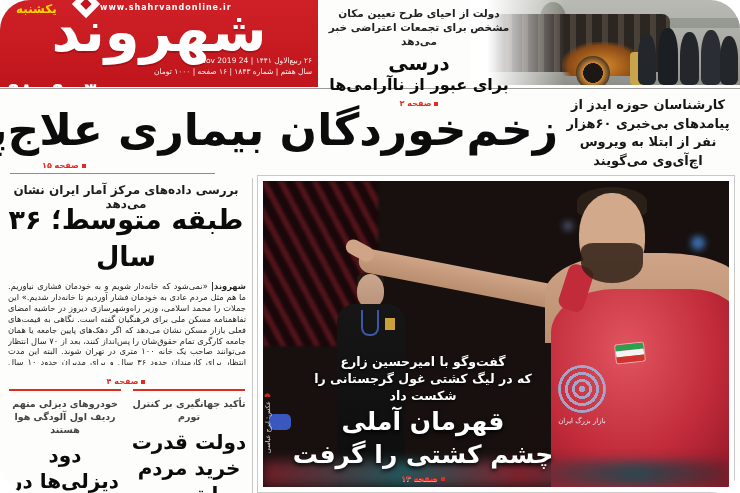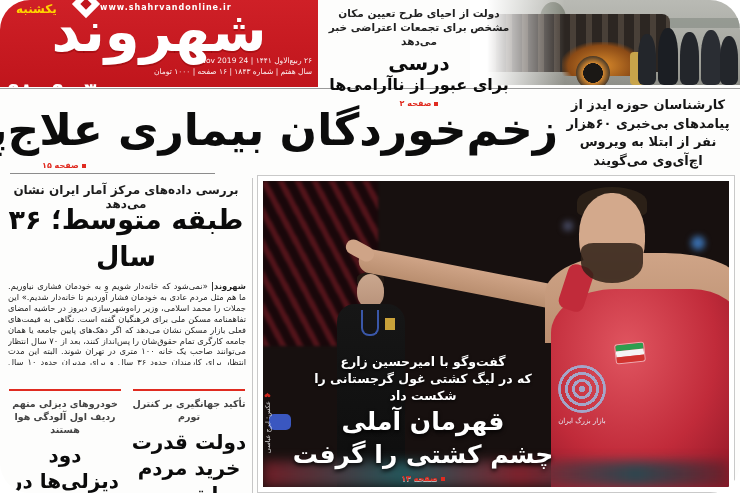--- a/index.html
+++ b/index.html
@@ -192,20 +192,21 @@
   <div class="lead-headline">زخم‌خوردگان بیماری علاج‌پذیر</div>
   <div class="lead-note">کارشناسان حوزه ایدز از پیامدهای بی‌خبری ۶۰هزار نفر از ابتلا به ویروس اچ‌آی‌وی می‌گویند</div>
   <div class="pageref lead-ref"><span class="sq"></span><span>صفحه ۱۵</span></div>
   <div class="lead-rule"></div>
 
   <div class="col-kicker">بررسی داده‌های مرکز آمار ایران نشان می‌دهد</div>
   <div class="col-head">
     <div>طبقه متوسط؛ ۳۶ سال</div>
   </div>
   <div class="col-body"><b>شهروند|</b><span> «نمی‌شود که خانه‌دار شویم و به خودمان فشاری نیاوریم. ما هم مثل مردم عادی به خودمان فشار آوردیم تا خانه‌دار شدیم.» این جملات را محمد اسلامی، وزیر راه‌وشهرسازی دیروز در حاشیه امضای تفاهمنامه مسکن ملی برای فرهنگیان گفته است. نگاهی به قیمت‌های فعلی بازار مسکن نشان می‌دهد که اگر دهک‌های پایین جامعه یا همان جامعه کارگری تمام حقوق‌شان را پس‌انداز کنند، بعد از ۷۰ سال انتظار می‌توانند صاحب یک خانه ۱۰۰ متری در تهران شوند. البته این مدت انتظار برای کارمندان حدود ۳۶ سال و برای مدیران حدود ۱۰ سال خواهد بود. این موضوع درحالی رخ می‌دهد که مدت زمان انتظار برای خانه‌دار شدن در کشورهای پیشرفته تنها بین ۵ تا ۷ سال است و...</span></div>
+  <div class="pageref col-ref"><span class="sq"></span><span>صفحه ۴</span></div>
 
   <div class="subcol subcol-right">
     <div class="rule"></div>
     <div class="sub-kicker">تأکید جهانگیری بر کنترل تورم</div>
     <div class="sub-head">دولت قدرت خرید مردم را ترمیم می‌کند</div>
 
   </div>
 
   <div class="subcol subcol-left">
     <div class="rule"></div>

